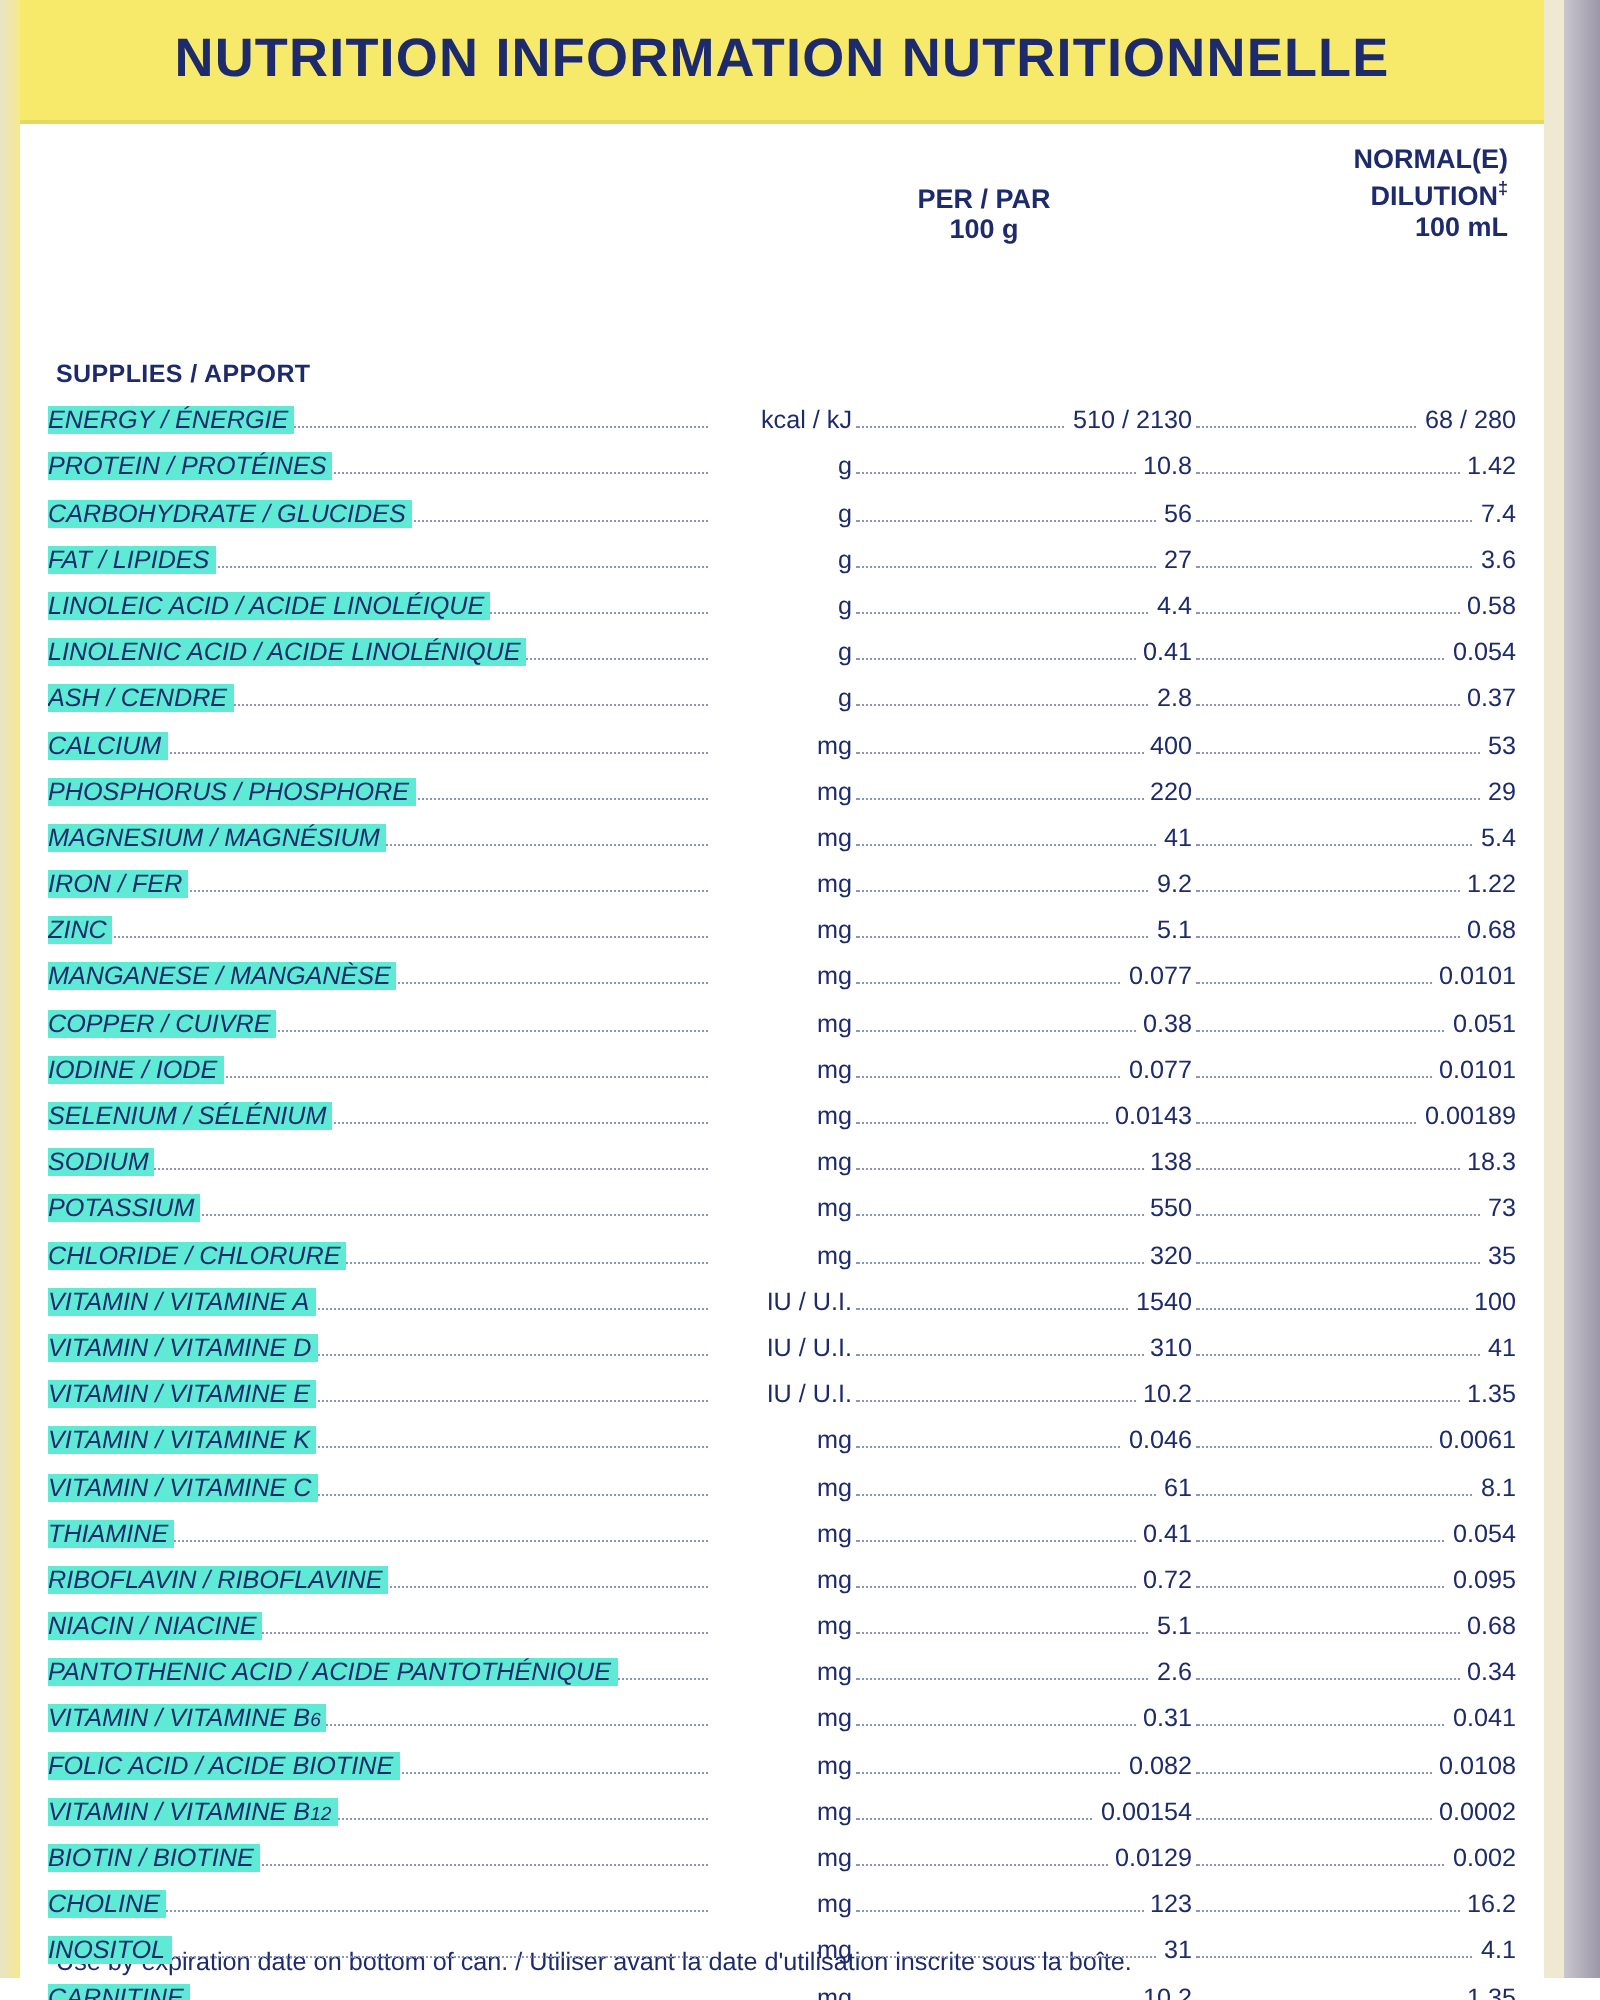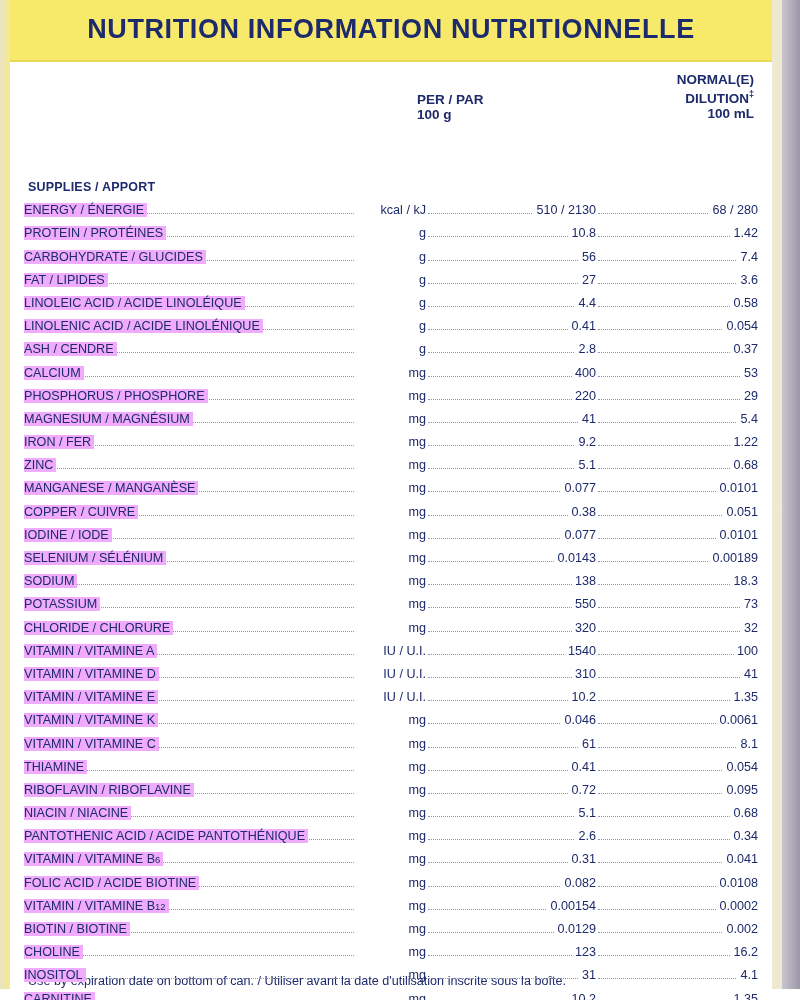--- a/index.html
+++ b/index.html
@@ -87,21 +87,21 @@
 
   .col-heads {
     position: relative;
     height: 62px;
   }
   .head-per {
     position: absolute;
     right: 205px;
     top: 30px;
     width: 150px;
-    text-align: left;
+    text-align: center;
     font-size: 13.5px;
     font-weight: bold;
     color: #1d2a6b;
     line-height: 15px;
   }
   .head-dil {
     position: absolute;
     right: 18px;
     top: 10px;
     width: 160px;
@@ -138,24 +138,25 @@
     vertical-align: bottom;
     white-space: nowrap;
     overflow: hidden;
   }
   
   .c-name {
     width: 330px;
     position: relative;
   }
   .c-name .nm {
-    background: #f0abfc;
+    background: #5eead4;
     padding-right: 3px;
     position: relative;
     z-index: 2;
+    font-style: italic;
   }
   .c-name .dots {
     position: absolute;
     left: 0; right: 0; bottom: 3px;
     border-bottom: 1px dotted #8b93c0;
     z-index: 1;
   }
   .c-unit {
     width: 72px;
     text-align: right;
@@ -342,21 +343,21 @@
             <tr>
               <td class="c-name"><span class="dots"></span><span class="nm">POTASSIUM</span></td>
               <td class="c-unit">mg</td>
               <td class="c-val"><span class="dots2"></span><span class="vv">550</span></td>
               <td class="c-dil"><span class="dots2"></span><span class="vv">73</span></td>
             </tr>
             <tr>
               <td class="c-name"><span class="dots"></span><span class="nm">CHLORIDE / CHLORURE</span></td>
               <td class="c-unit">mg</td>
               <td class="c-val"><span class="dots2"></span><span class="vv">320</span></td>
-              <td class="c-dil"><span class="dots2"></span><span class="vv">32</span></td>
+              <td class="c-dil"><span class="dots2"></span><span class="vv">35</span></td>
             </tr>
             <tr>
               <td class="c-name"><span class="dots"></span><span class="nm">VITAMIN / VITAMINE A</span></td>
               <td class="c-unit">IU / U.I.</td>
               <td class="c-val"><span class="dots2"></span><span class="vv">1540</span></td>
               <td class="c-dil"><span class="dots2"></span><span class="vv">100</span></td>
             </tr>
             <tr>
               <td class="c-name"><span class="dots"></span><span class="nm">VITAMIN / VITAMINE D</span></td>
               <td class="c-unit">IU / U.I.</td>

